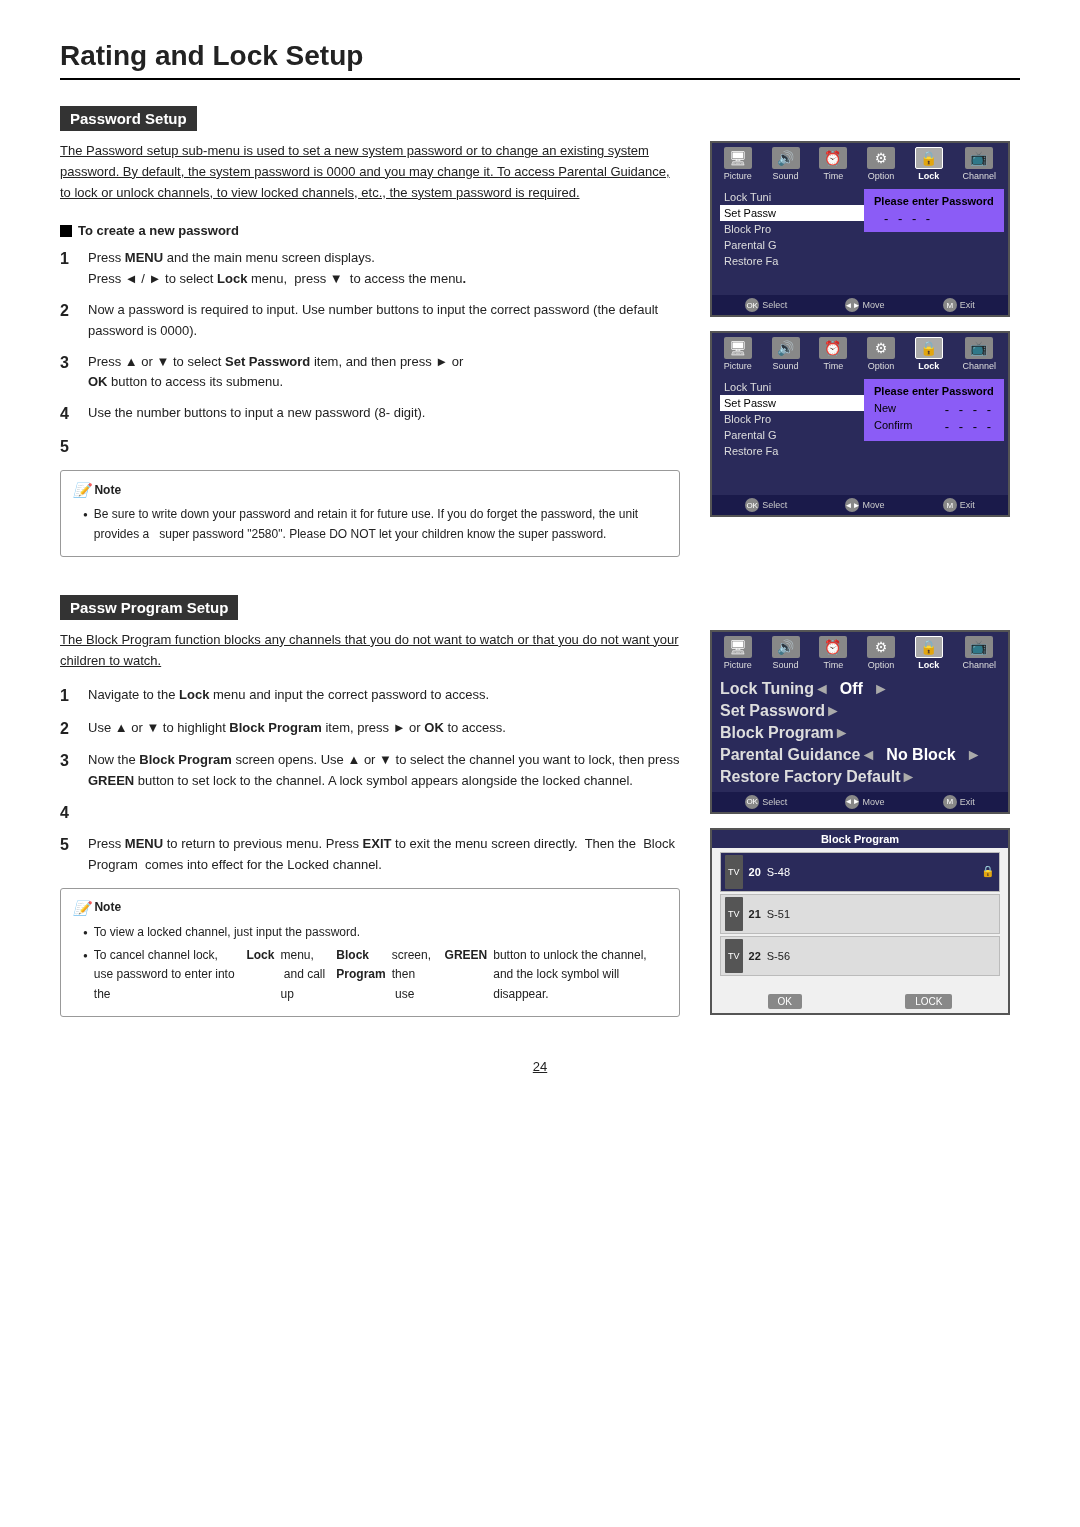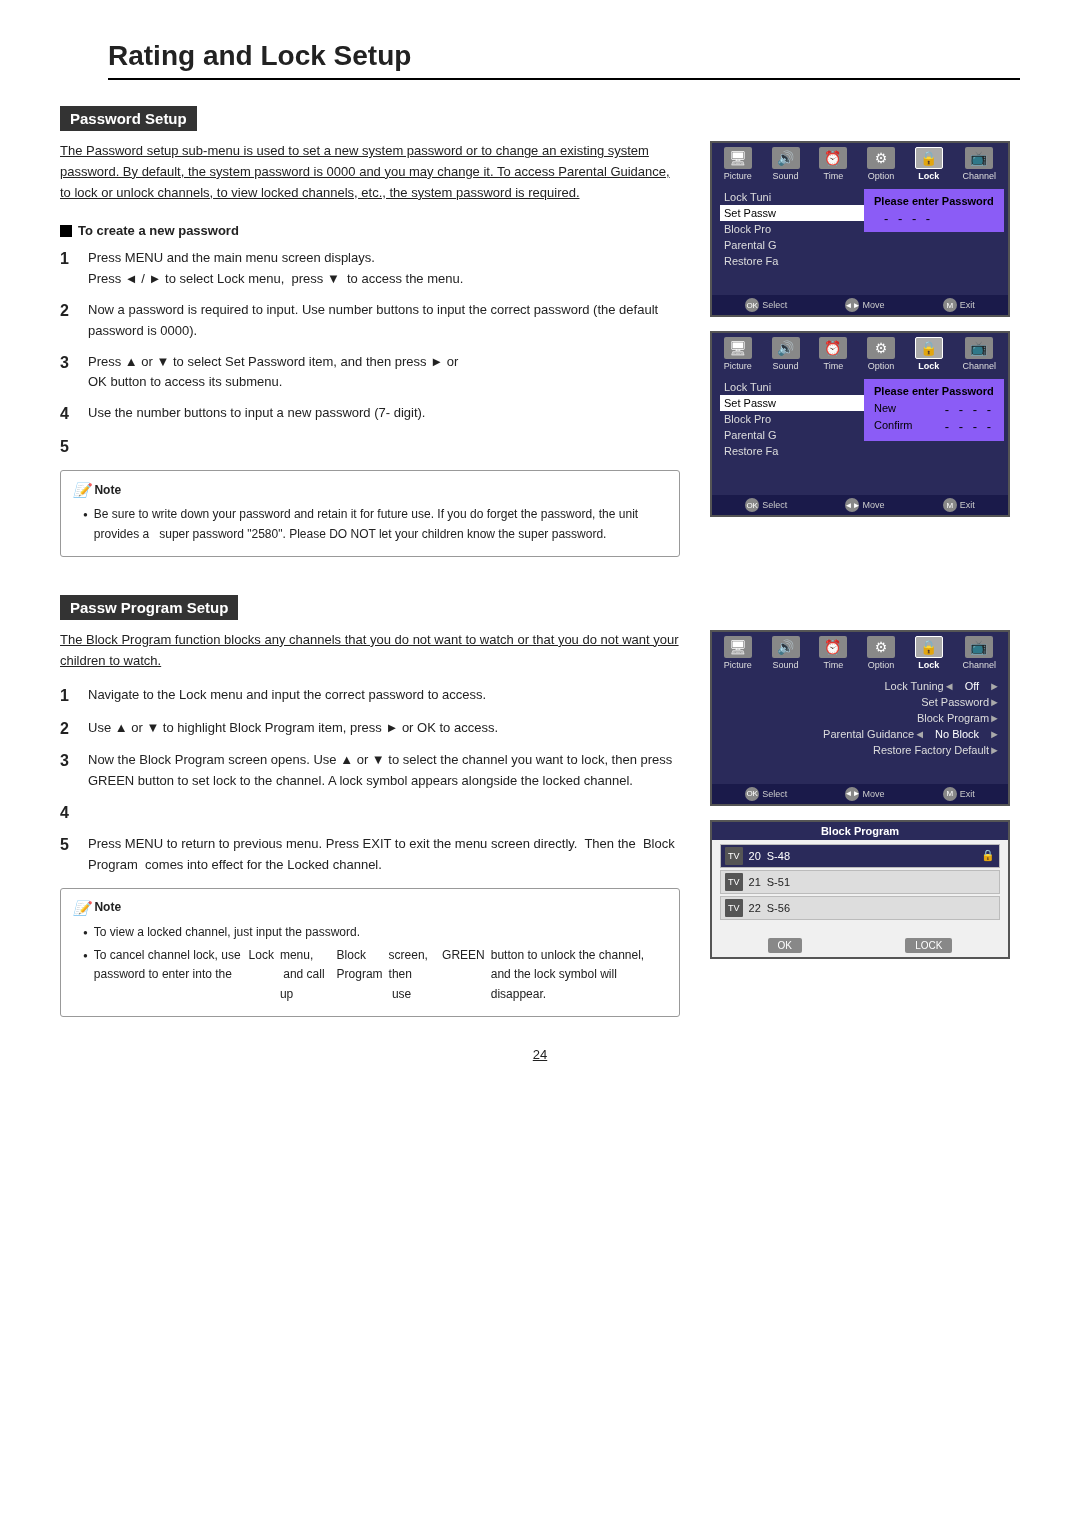--- a/index.html
+++ b/index.html
@@ -11,21 +11,20 @@
       width: 1080px;
       min-height: 1527px;
       padding: 40px 60px;
     }
     h1.page-title {
       font-size: 28px;
       font-weight: bold;
       margin-bottom: 8px;
       border-bottom: 2px solid #000;
       padding-bottom: 6px;
-      margin-left: 48px;
     }
     .section-header {
       background: #333;
       color: #fff;
       font-size: 15px;
       font-weight: bold;
       padding: 4px 10px;
       display: inline-block;
       margin-bottom: 10px;
       margin-top: 18px;
@@ -208,25 +207,26 @@
       font-size: 8px;
     }
     
     .tv-lock-content {
       background: #2a2a5a;
       color: #fff;
       padding: 4px 8px;
     }
     .tv-lock-row {
       display: flex;
-      justify-content: flex-end;
+      justify-content: flex-start;
       align-items: center;
       padding: 2px 0;
-      font-size: 11px;
+      font-size: 16px;
       color: #ddd;
+      font-weight: bold;
     }
     .tv-lock-row .arrow {
       color: #aaa;
     }
     .tv-lock-row .val {
       color: #fff;
     }
     
     .tv-block-screen {
       border: 2px solid #555;
@@ -257,21 +257,21 @@
       margin-bottom: 2px;
       border: 1px solid #bbb;
     }
     .tv-channel-row.highlighted {
       background: #2a2a5a;
       color: #fff;
     }
     .tv-tag {
       background: #555;
       color: #fff;
-      padding: 4px 3px;
+      padding: 12px 3px;
       font-size: 9px;
       border-radius: 1px;
     }
     .tv-block-footer {
       background: #f0f0f0;
       display: flex;
       justify-content: space-around;
       padding: 4px;
       margin-top: 8px;
     }
@@ -281,21 +281,21 @@
       padding: 2px 10px;
       font-size: 10px;
       border-radius: 2px;
     }
     .page-number {
       text-align: center;
       margin-top: 30px;
       font-size: 13px;
       text-decoration: underline;
     }
-    b { font-weight: normal; }
+    b { font-weight: bold; }
     .bullet-list {
       list-style: none;
       padding-left: 10px;
     }
     .bullet-list li {
       margin-bottom: 4px;
       line-height: 1.6;
       display: flex;
       align-items: flex-start;
       gap: 6px;
@@ -337,21 +337,21 @@
         <li class="step">
           <span class="step-num">2</span>
           <span class="step-text">Now a password is required to input. Use number buttons to input the correct password (the default password is 0000).</span>
         </li>
         <li class="step">
           <span class="step-num">3</span>
           <span class="step-text">Press ▲ or ▼ to select <b>Set Password</b> item, and then press ► or<br><b>OK</b> button to access its submenu.</span>
         </li>
         <li class="step">
           <span class="step-num">4</span>
-          <span class="step-text">Use  the number buttons to input a  new password (7- digit).</span>
+          <span class="step-text">Use  the number buttons to input a  new password (8- digit).</span>
         </li>
         <li class="step">
           <span class="step-num">5</span>
         </li>
       </ol>
 
       <div class="note-box">
         <div class="note-title">
           <span class="note-icon">📝</span>
           <span>Note</span>

